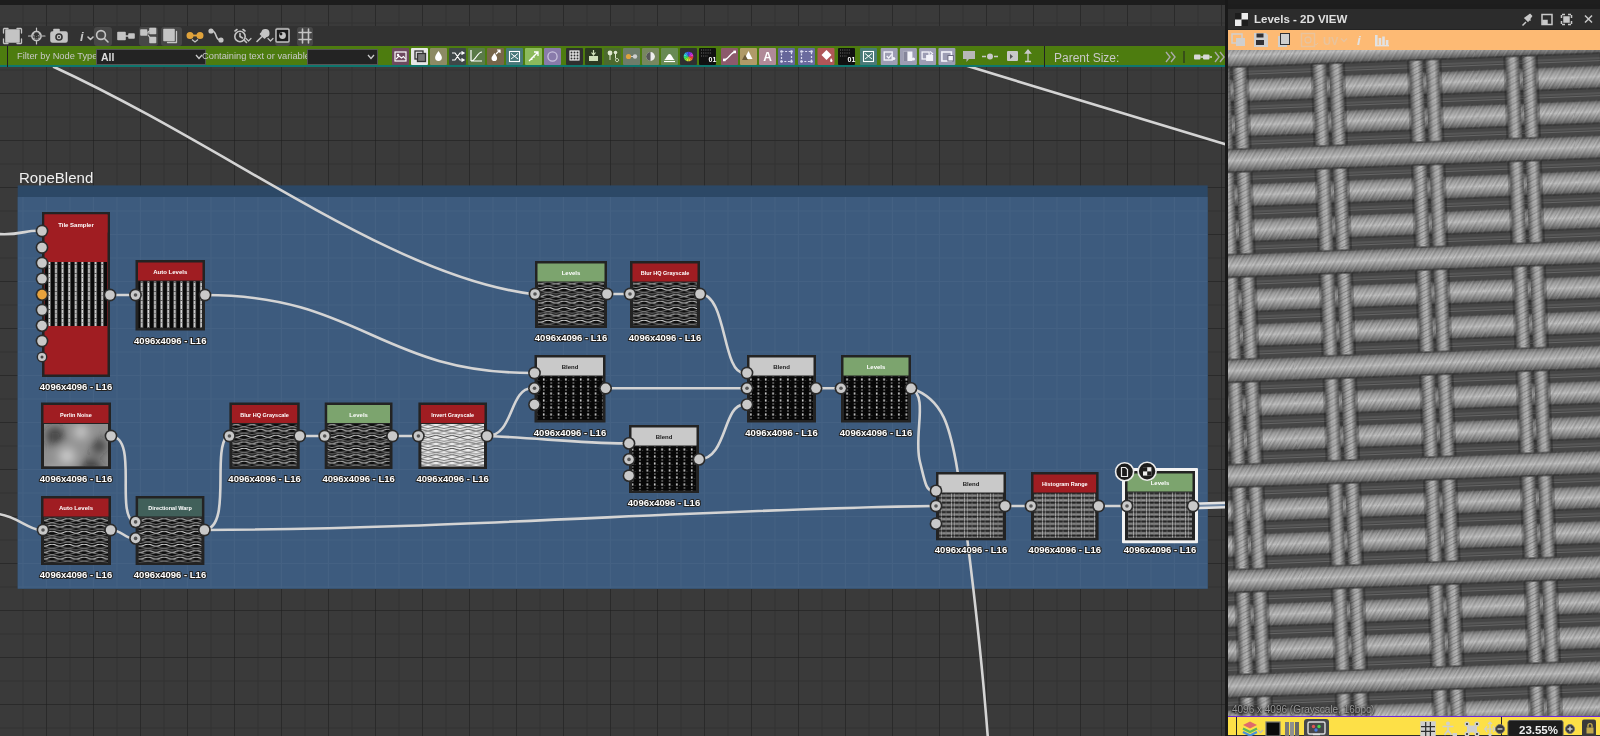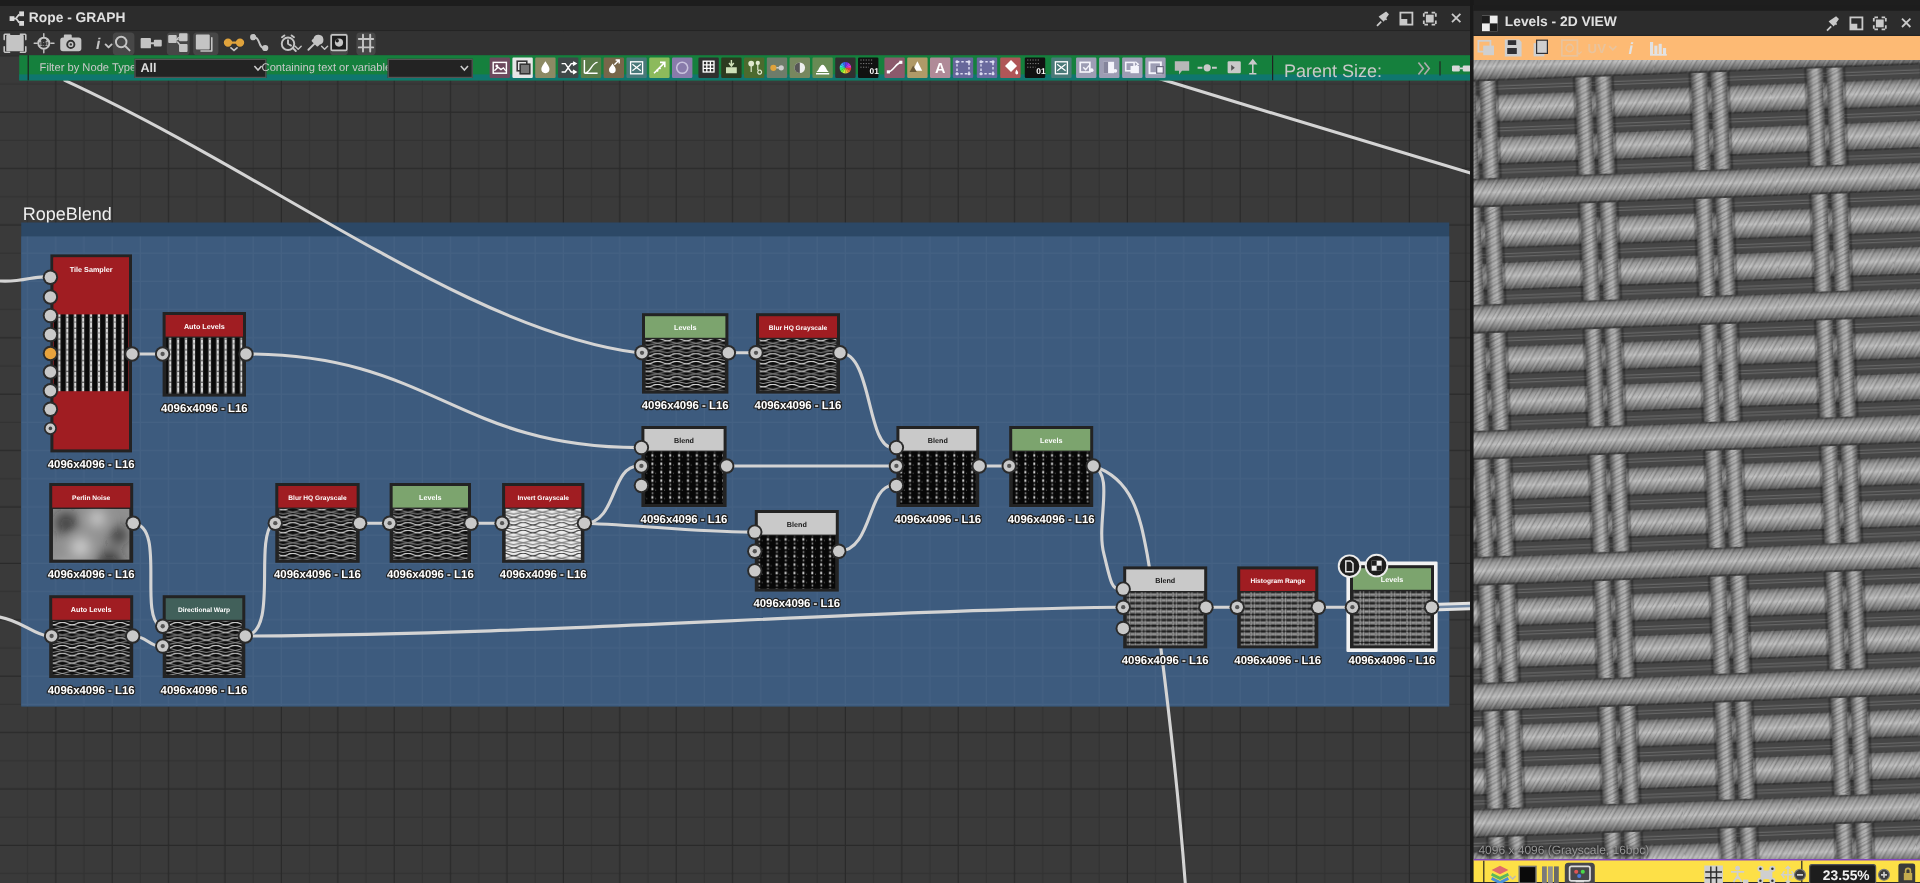--- a/index.html
+++ b/index.html
@@ -3,21 +3,21 @@
 *{margin:0;padding:0;box-sizing:border-box}
 html,body{width:1600px;height:736px;overflow:hidden;background:#1e1e1e;
 font-family:"Liberation Sans",sans-serif;-webkit-font-smoothing:antialiased}
 .abs{position:absolute}
 #lp{position:absolute;left:0;top:0;width:1225px;height:736px;background:#3a3a3a}
 #rp{position:absolute;left:1228px;top:4px;width:372px;height:736px;background:#2c2c2c}
 .tbar{position:absolute;left:0;top:5px;right:0;height:21px;background:#2c2c2c;border-bottom:1px solid #242424}
 .ttl{color:#e0e0e0;font-weight:bold;font-size:11.5px;line-height:21px}
 .topstrip{position:absolute;left:0;top:0;right:0;height:5px;background:#1d1d1d}
 .tb2{position:absolute;left:0;top:26px;right:0;height:20px;background:#323232}
-.fbar{position:absolute;left:16px;top:46px;right:0;height:21px;background:#15803d;border-bottom:5px solid #0f766e}
+.fbar{position:absolute;left:0;top:46px;right:0;height:21px;background:#4d7c0f;border-bottom:2px solid #0f766e}
 .wicon{fill:none;stroke:#c4c4c4;stroke-width:1.6;stroke-linecap:round;stroke-linejoin:round}
 .hbtn{position:absolute;top:1px;height:19px;background:#474747;border-radius:3px}
 .fsel{position:absolute;top:2.5px;height:16px;background:#232323;border:1px solid #555;color:#ddd;font-size:10.5px;line-height:14px;padding-left:4px}
 .chev{position:absolute;right:2px;top:4px;width:8px;height:6px}
 .lbl{position:absolute;top:5px;color:#c9c9c9;font-size:9.3px;white-space:nowrap}
 </style></head><body>
 <div id="lp">
 <svg class="abs" style="left:0;top:0" width="1225" height="736" viewBox="0 0 1225 736">
 <defs>
 <pattern id="gmin" width="23.5" height="23.5" patternUnits="userSpaceOnUse">
@@ -338,39 +338,20 @@
       <circle cx="1031" cy="506" r="1.8" fill="#555"></circle>
 <circle cx="1098.6" cy="506" r="6.4" fill="#2b2b2b"></circle>
       <circle cx="1098.6" cy="506" r="4.8" fill="#c9c9c9"></circle>
 <circle cx="1127" cy="506" r="6.4" fill="#2b2b2b"></circle>
       <circle cx="1127" cy="506" r="4.8" fill="#c9c9c9"></circle>
       <circle cx="1127" cy="506" r="1.8" fill="#555"></circle>
 <circle cx="1193" cy="506" r="6.4" fill="#2b2b2b"></circle>
       <circle cx="1193" cy="506" r="4.8" fill="#c9c9c9"></circle>
 </svg>
 <div class="topstrip" style="right:0"></div>
-<div class="tbar">
-<svg class="abs" style="left:7px;top:3px" width="15" height="15" viewBox="0 0 15 15">
-        <path d="M3.5 7.5h3M9 4l-2.5 3M9 11l-2.5-3.5" stroke="#d8d8d8" stroke-width="1.4" fill="none"></path>
-        <rect x="1" y="5.5" width="4" height="4" fill="#d8d8d8"></rect>
-        <rect x="9" y="1.5" width="4" height="4" fill="#d8d8d8"></rect>
-        <rect x="9" y="9.5" width="4" height="4" fill="#d8d8d8"></rect>
-      </svg>
-<div class="ttl abs" style="left:24px;top:0">Rope - GRAPH</div>
-<svg class="abs" style="left:1146px;top:3px" width="76" height="15" viewBox="0 0 76 15">
-        <g stroke="#c9c9c9" stroke-width="1.5" fill="none">
-          <path d="M5 10 L1.5 13.5 M5.5 4.5l4 4 M4 6l5-3.5 1.5 1.5-3.5 5z" fill="#c9c9c9"></path>
-          <rect x="21" y="2.5" width="10" height="10"></rect>
-          <path d="M22 12.5v-4h4v4" fill="#c9c9c9"></path>
-          <path d="M41 2.5h3M47 2.5h3M41 12.5h3M47 12.5h3M40.5 3v3M40.5 9v3M50.5 3v3M50.5 9v3"></path>
-          <rect x="43" y="5" width="5" height="5" fill="#c9c9c9"></rect>
-          <path d="M64 3.5l7 7M71 3.5l-7 7"></path>
-        </g>
-      </svg>
-</div>
 <div class="tb2">
 <div class="hbtn" style="left:93.8px;width:18.6px"></div>
 <div class="hbtn" style="left:139.2px;width:18.5px"></div>
 <div class="hbtn" style="left:160.8px;width:21.7px"></div>
 <div class="hbtn" style="left:275.3px;width:14.7px"></div>
 <div class="hbtn" style="left:296.9px;width:16.5px"></div>
 <svg class="abs" style="left:0;top:0" width="330" height="20" viewBox="0 0 330 20">
 <g class="wicon">
           <rect x="6" y="4" width="13" height="12" fill="#c4c4c4"></rect>
           <path d="M4 2.5h4M17 2.5h4M4 17.5h4M17 17.5h4M3.5 3v4M3.5 13v4M21.5 3v4M21.5 13v4" stroke-width="1.3"></path>
@@ -557,21 +538,21 @@
 </svg>
 <svg class="abs" style="left:955px;top:0" width="270" height="21" viewBox="0 0 270 21">
         <path d="M8 5h12v8h-6l-2.5 3v-3H8z" fill="#b8b8b8"></path>
         <circle cx="35" cy="10.5" r="3" fill="#c9c9c9"></circle>
         <path d="M27 10.5h4M39 10.5h4" stroke="#c9c9c9" stroke-width="1.6"></path>
         <rect x="52" y="5" width="11" height="10" rx="1" fill="#c9c9c9"></rect>
         <path d="M55 8l3 2.5-3 2.5" fill="#555"></path>
         <path d="M73 4.5v11M70.5 7h5l-2.5-3zM70 15.5h6" stroke="#c9c9c9" stroke-width="1.3" fill="#c9c9c9"></path>
         <path d="M89.5 0v21" stroke="#222" stroke-width="1"></path>
       </svg>
-<div class="lbl" style="left:1054px;font-size:15px">Parent Size:</div>
+<div class="lbl" style="left:1054px;font-size:12px">Parent Size:</div>
 <svg class="abs" style="left:1163px;top:5px" width="62" height="12" viewBox="0 0 62 12">
         <path d="M3 1l4 5-4 5M8 1l4 5-4 5" stroke="#aaa" fill="none" stroke-width="1.4"></path>
         <path d="M21 -3v18" stroke="#222"></path>
         <g fill="#d8d8d8">
           <rect x="31" y="3.5" width="6.5" height="5" rx="1"></rect>
           <rect x="40" y="3.5" width="6.5" height="5" rx="1"></rect>
         </g>
         <path d="M37.5 6h3M46.5 6h2.5" stroke="#d8d8d8" stroke-width="1.4"></path>
         <path d="M52 1l4 5-4 5M57 1l4 5-4 5" stroke="#aaa" fill="none" stroke-width="1.4"></path>
       </svg>

